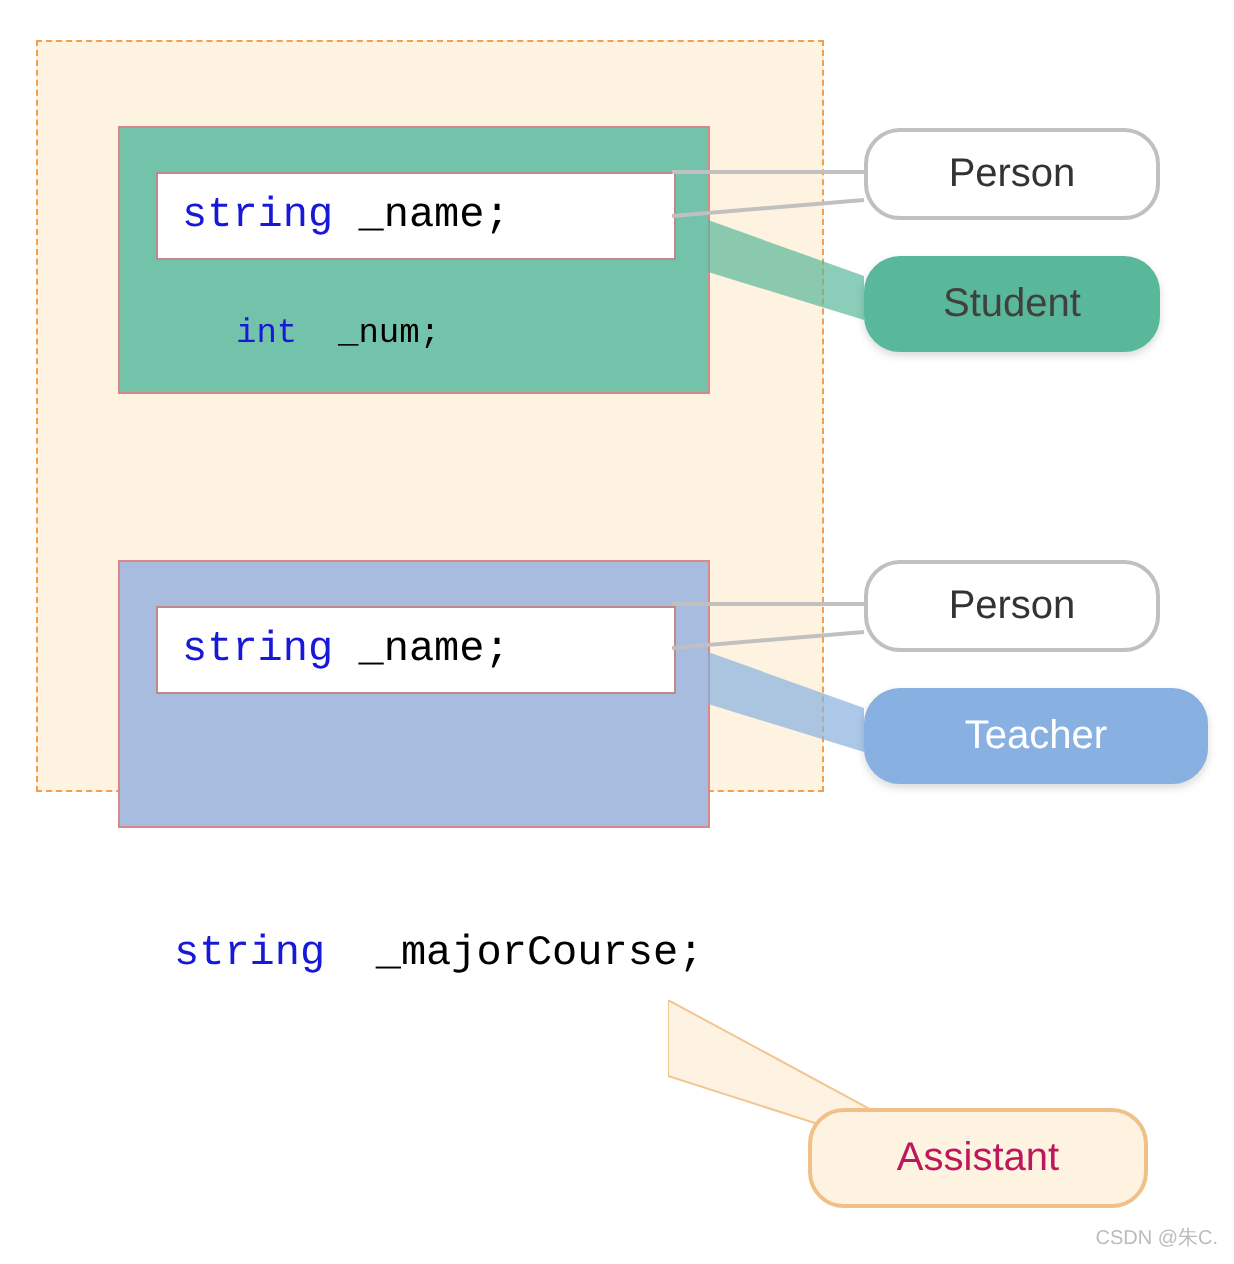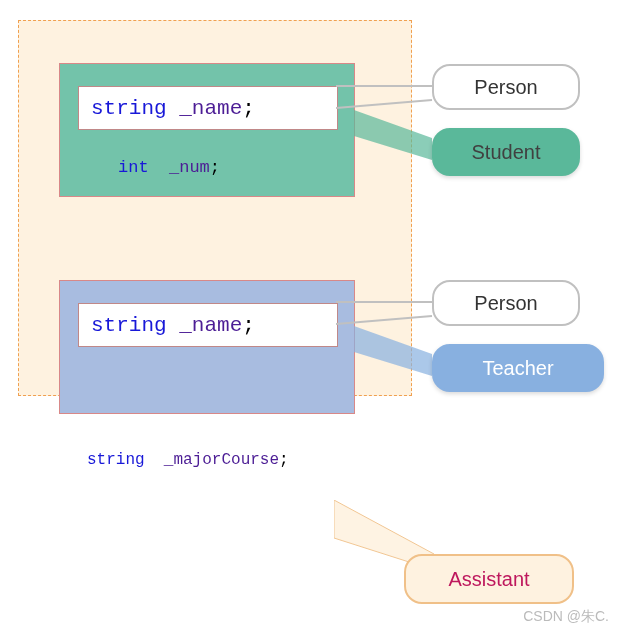--- a/index.html
+++ b/index.html
@@ -53,25 +53,25 @@
     }
     .sub-field {
       position: absolute;
       left: 58px;
       top: 94px;
       font-size: 17px;
     }
     .outer-field {
       position: absolute;
       left: 68px;
-      top: 430px;
-      font-size: 16px;
+      top: 445px;
+      font-size: 21px;
     }
     .kw-type { color: #1818d8; }
-    .kw-name { color: #4c1d95; }
+    .kw-name { color: #000000; }
     .kw-punct { color: #000000; }
     
     .callout {
       position: absolute;
       border: 2px solid;
       border-radius: 18px;
       font-size: 20px;
       display: flex;
       align-items: center;
       justify-content: center;
@@ -126,21 +126,21 @@
     }
     
     svg.connector {
       position: absolute;
       pointer-events: none;
     }
     .watermark {
       position: absolute;
       right: 8px;
       bottom: 6px;
-      font-size: 14px;
+      font-size: 10px;
       color: #bbb;
       font-family: Arial, sans-serif;
     }
   </style>
 </head>
 <body>
 
 <div class="container">
 
   <div class="class-box student-box">

